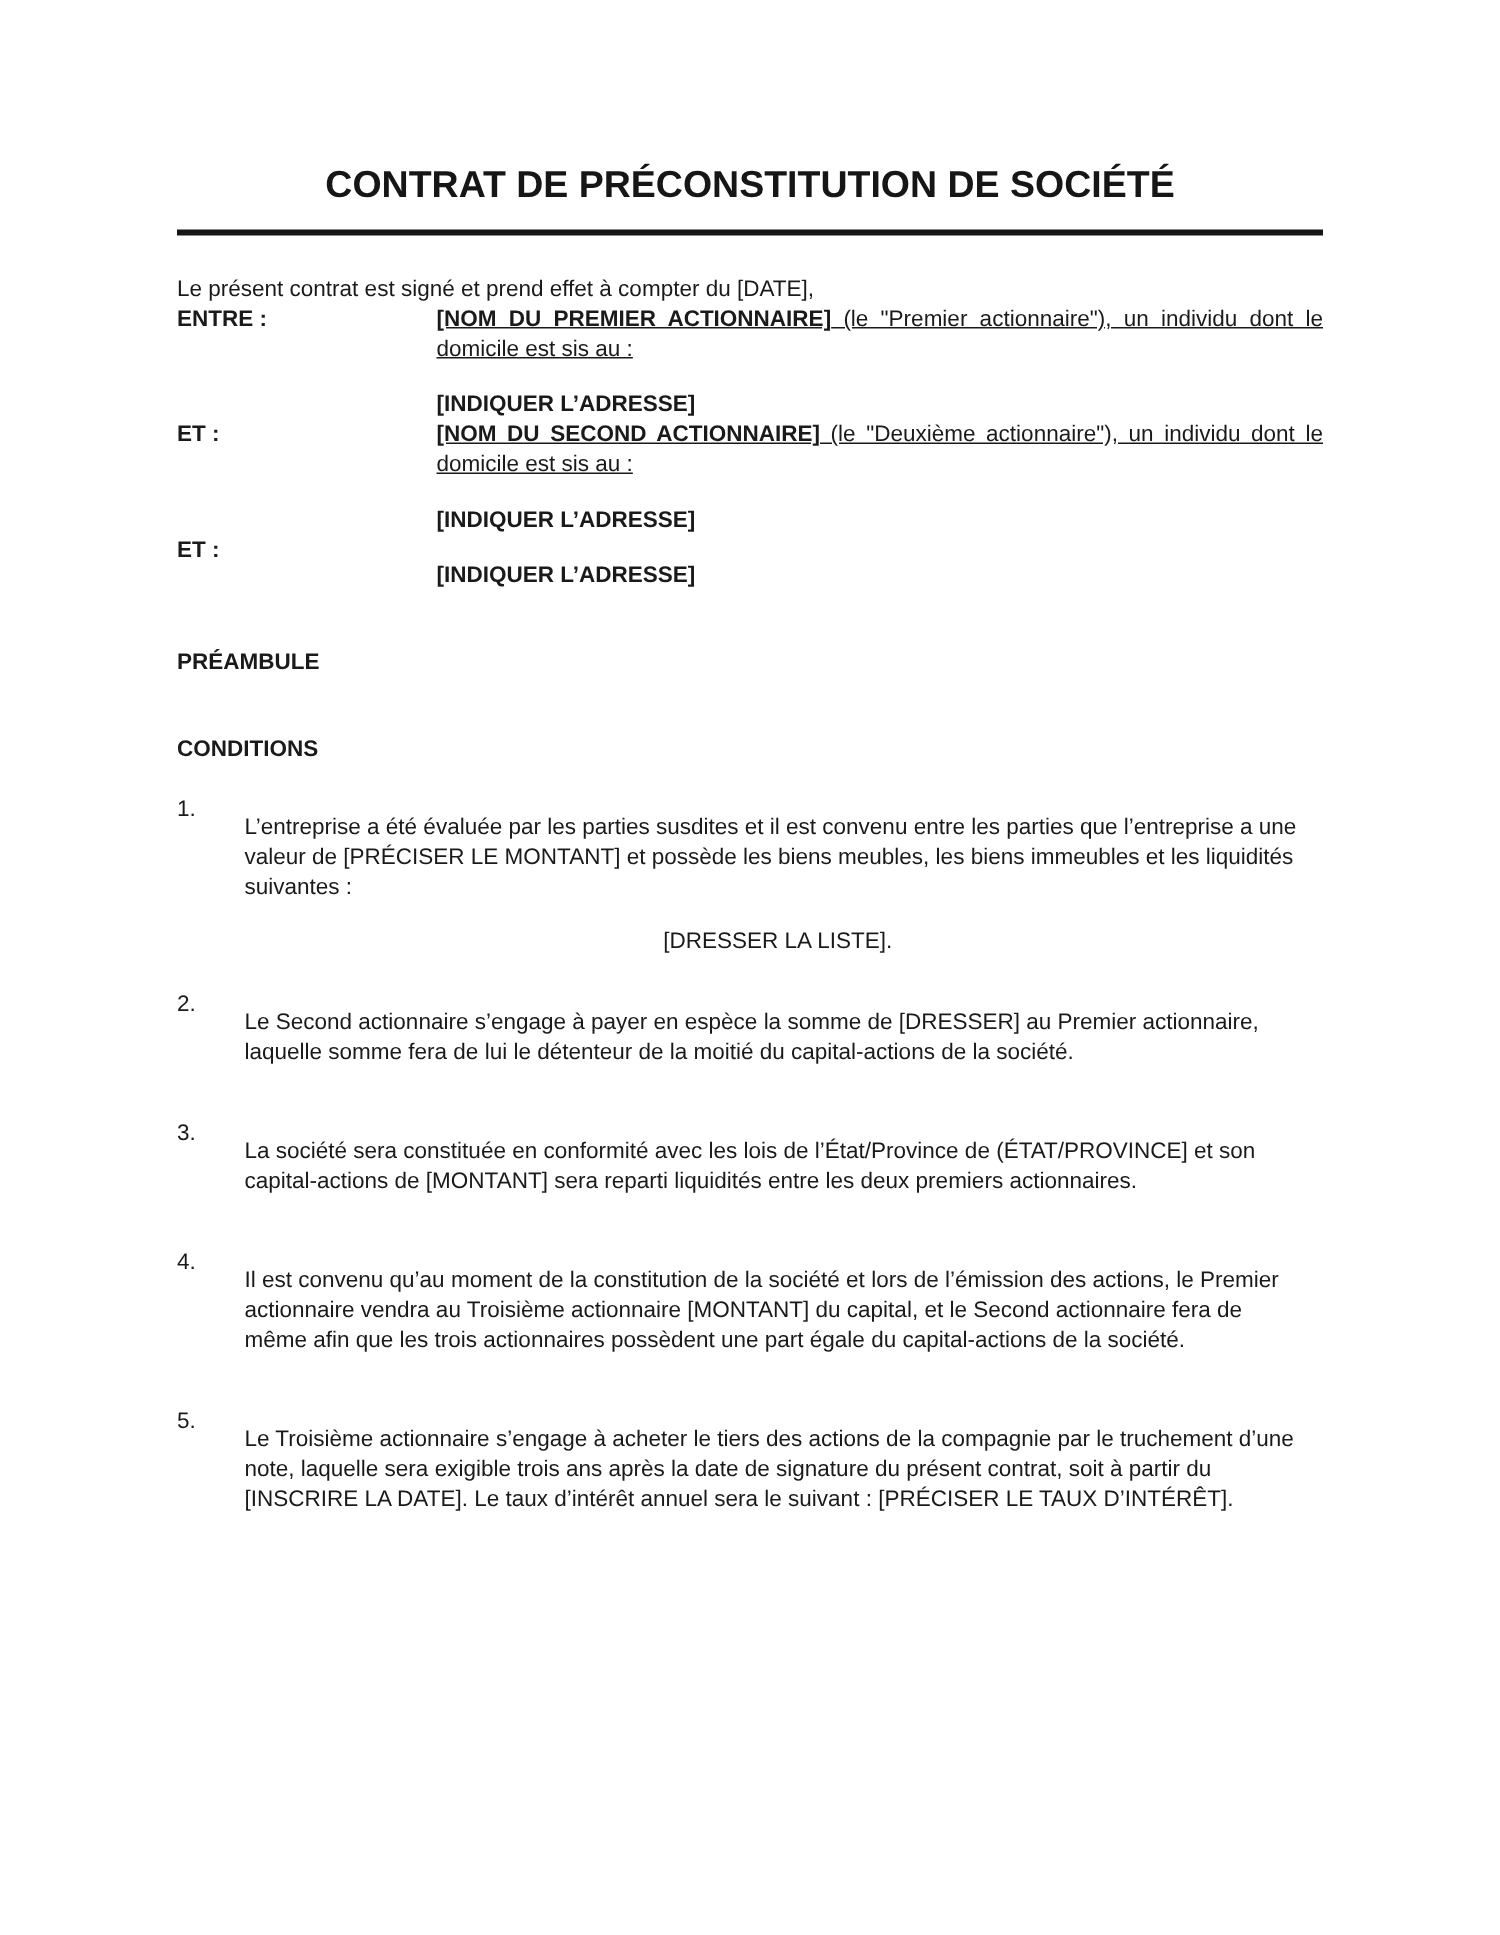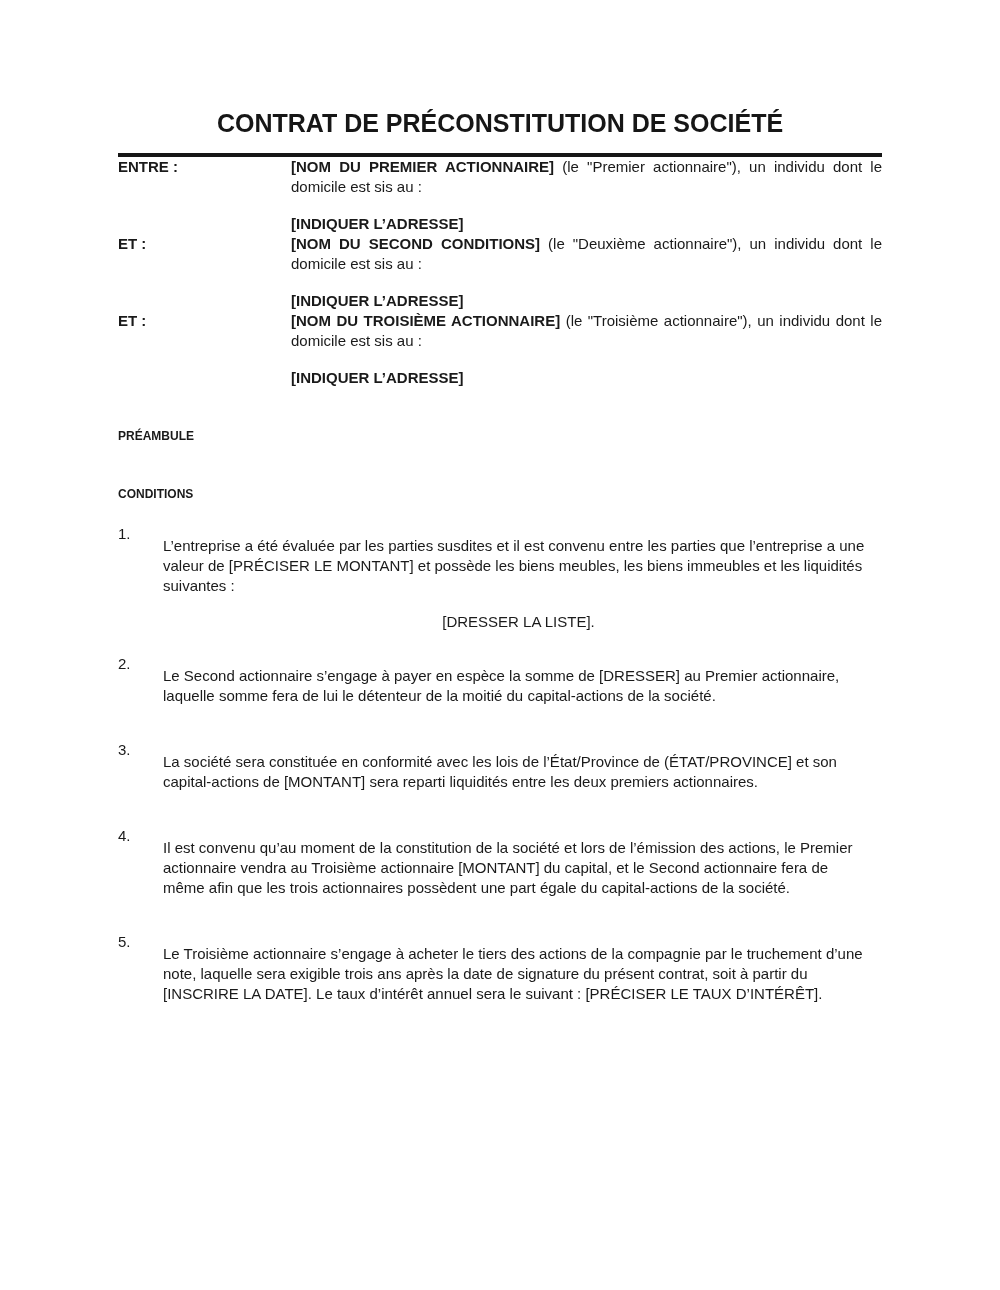--- a/index.html
+++ b/index.html
@@ -30,26 +30,26 @@
   .title-rule {
     height: 4px;
     background: #161616;
     margin-top: 15px;
   }
   .intro { margin: 26px 0 0; }
 
   .party { display: flex; }
   .party-label { width: 173px; flex-shrink: 0; font-weight: bold; }
   .party-body { flex: 1; }
-  .party-text { margin: 0; text-align: justify; }
+  .party-text { margin: 0; text-align: justify; text-decoration: underline; }
   .party-text b { font-weight: bold; }
   .party-address { margin: 17px 0 0; font-weight: bold; }
 
   .section-heading {
-    font-size: 12px;
+    font-size: 15px;
     line-height: 20px;
     font-weight: bold;
     margin: 38px 0 0;
   }
   .preamble-text { margin: 18px 0 0; }
 
   .cond { display: flex; margin-top: 22px; }
   .cond.first { margin-top: 20px; }
   .cond-num { width: 33px; flex-shrink: 0; }
   .cond-body { flex: 1; }
@@ -71,41 +71,41 @@
 </style>
 </head>
 <body>
 
 <div class="page">
   <div class="content">
 
     <h1 class="doc-title">CONTRAT DE PRÉCONSTITUTION DE SOCIÉTÉ</h1>
     <div class="title-rule"></div>
 
+    <p class="intro">Le présent contrat est signé et prend effet à compter du [DATE],</p>
 
     <div class="party">
       <div class="party-label">ENTRE :</div>
       <div class="party-body">
         <p class="party-text"><b>[NOM DU PREMIER ACTIONNAIRE]</b><span> (le "Premier actionnaire"), un individu dont le domicile est sis au :</span></p>
         <p class="party-address">[INDIQUER L’ADRESSE]</p>
       </div>
     </div>
 
     <div class="party">
       <div class="party-label">ET :</div>
       <div class="party-body">
-        <p class="party-text"><b>[NOM DU SECOND CONDITIONS]</b><span> (le "Deuxième actionnaire"), un individu dont le domicile est sis au :</span></p>
+        <p class="party-text"><b>[NOM DU SECOND ACTIONNAIRE]</b><span> (le "Deuxième actionnaire"), un individu dont le domicile est sis au :</span></p>
         <p class="party-address">[INDIQUER L’ADRESSE]</p>
       </div>
     </div>
 
     <div class="party">
       <div class="party-label">ET :</div>
       <div class="party-body">
-        <p class="party-text"><b>[NOM DU TROISIÈME ACTIONNAIRE]</b><span> (le "Troisième actionnaire"), un individu dont le domicile est sis au :</span></p>
         <p class="party-address">[INDIQUER L’ADRESSE]</p>
       </div>
     </div>
 
     <h2 class="section-heading">PRÉAMBULE</h2>
 
     <h2 class="section-heading">CONDITIONS</h2>
 
     <div class="cond first">
       <div class="cond-num">1.</div>

